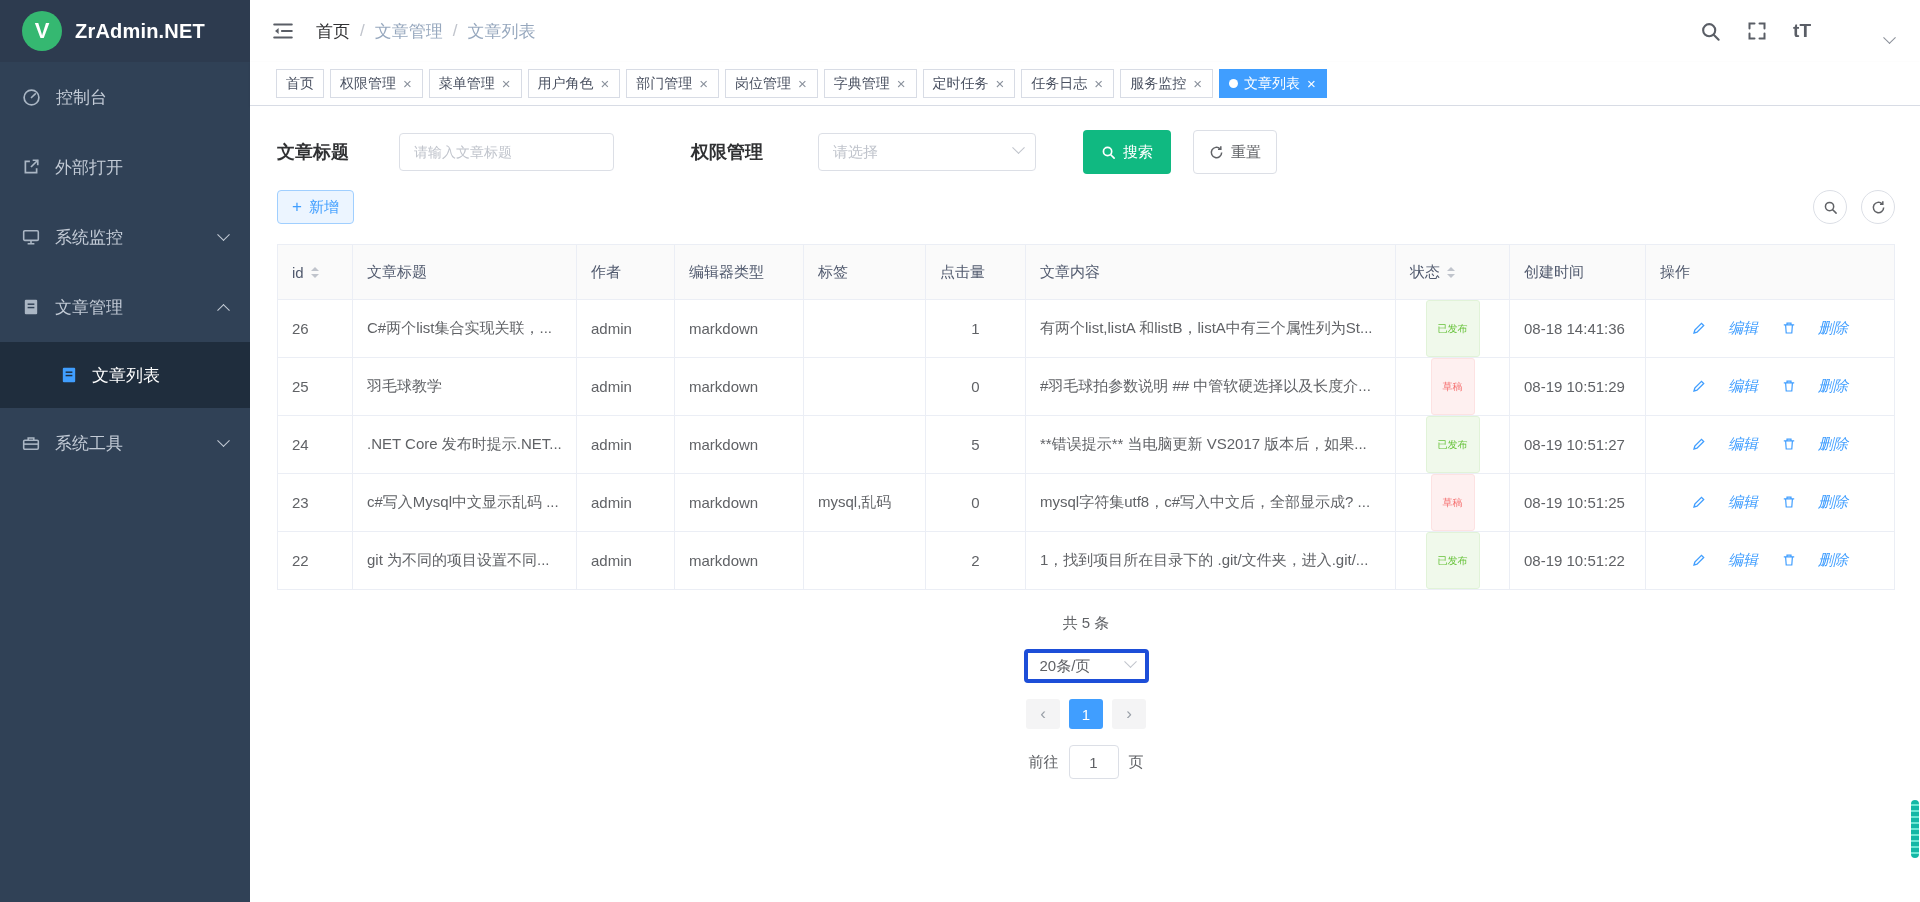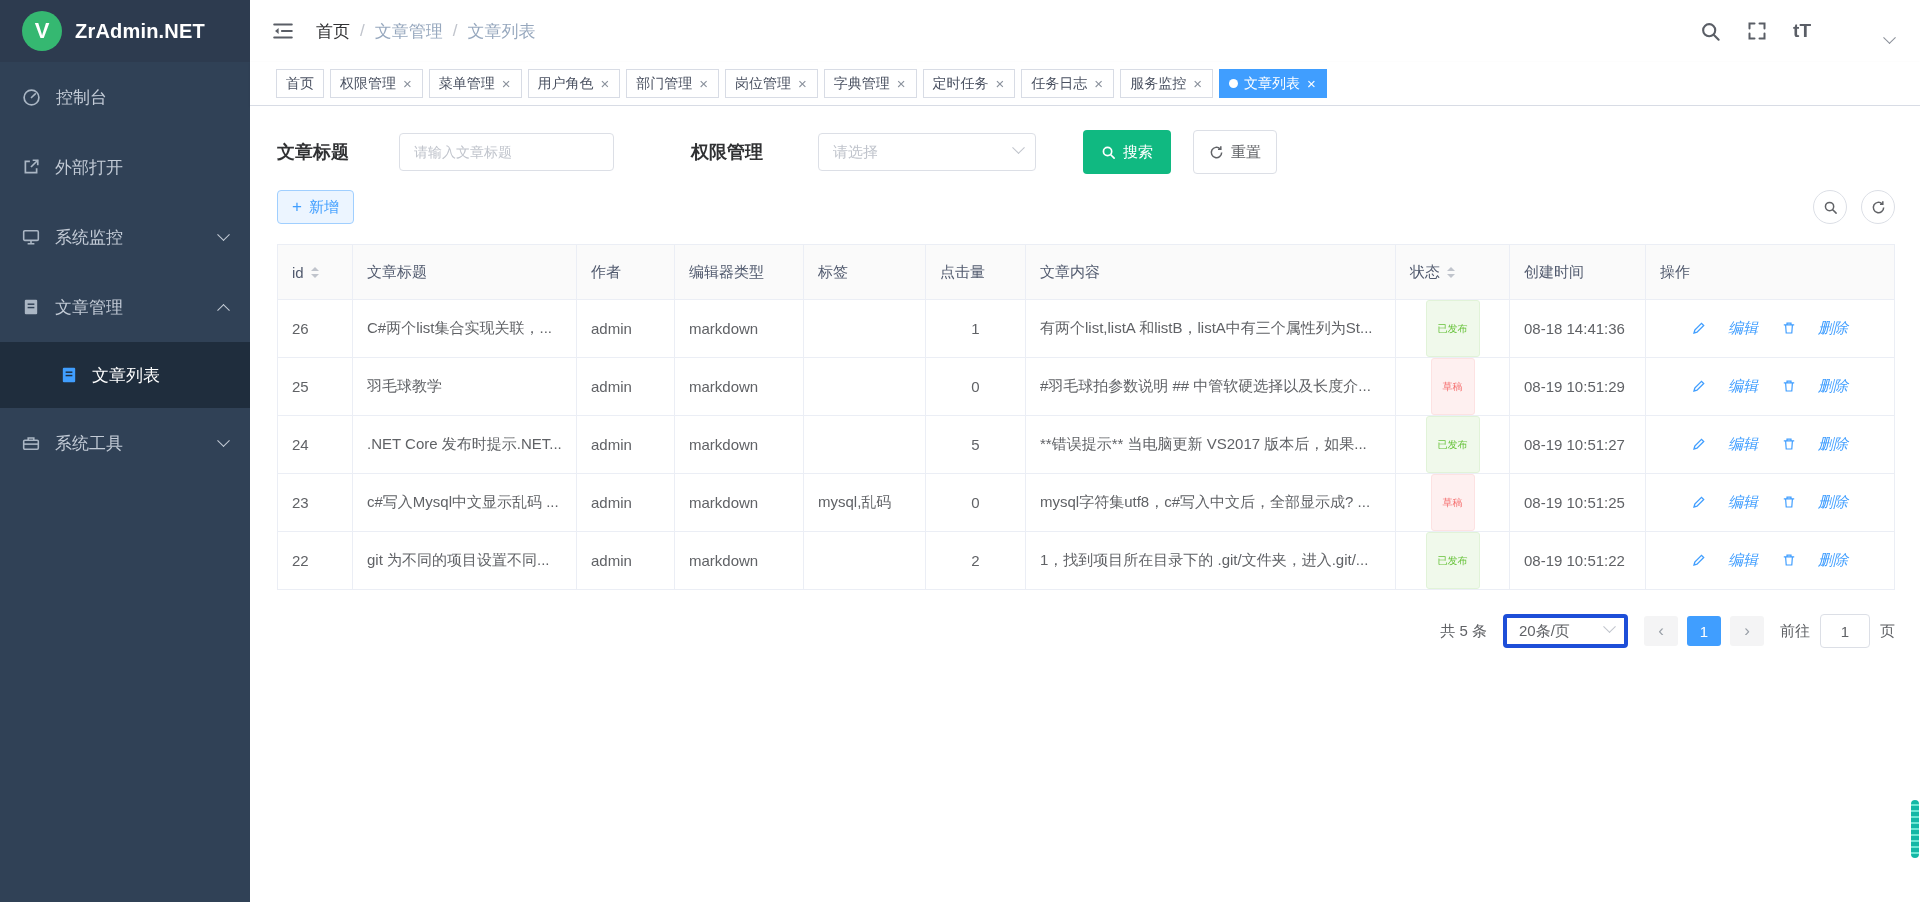--- a/index.html
+++ b/index.html
@@ -101,21 +101,21 @@
   .sort-carets .down { border-top-color:#c0c4cc; border-bottom-width:0; }
   .badge { display:inline-block; padding:21px 11px; font-size:10px; border-radius:3px; line-height:1.3; }
   .badge.success { color:#67c23a; background:#f0f9eb; border:1px solid #e1f3d8; }
   .badge.danger  { color:#f56c6c; background:#fef0f0; border:1px solid #fde2e2; }
   .c-ops { text-align:center; }
   .op-link { color:#409eff; display:inline-flex; align-items:center; gap:22px; cursor:pointer; text-decoration:none;font-style:italic; }
   .op-link + .op-link { margin-left:20px; }
 
   
   .pagination { display:flex; align-items:center; justify-content:flex-end; gap:16px;
-    padding:24px 0 0 0; font-size:15px; color:#606266; }
+    padding:24px 0 0 0; font-size:15px; color:#606266;flex-direction:column; }
   .page-size { width:125px; height:34px; border:4px solid #1d4ed8; border-radius:4px;
     display:flex; align-items:center; justify-content:space-between; padding:0 10px 0 12px;
     cursor:pointer; background:#fff; }
   .page-size .chevron { color:#c0c4cc; margin-top:-3px; }
   .pager { display:flex; align-items:center; gap:9px; }
   .page-btn { min-width:34px; height:30px; border-radius:3px; background:#f4f4f5;
     display:flex; align-items:center; justify-content:center; font-size:17px; color:#9aa0a8; cursor:pointer; }
   .page-num { min-width:34px; height:30px; border-radius:3px; background:#409eff; color:#fff;
     display:flex; align-items:center; justify-content:center; font-size:15px; cursor:pointer; }
   .goto { display:flex; align-items:center; gap:10px; }

